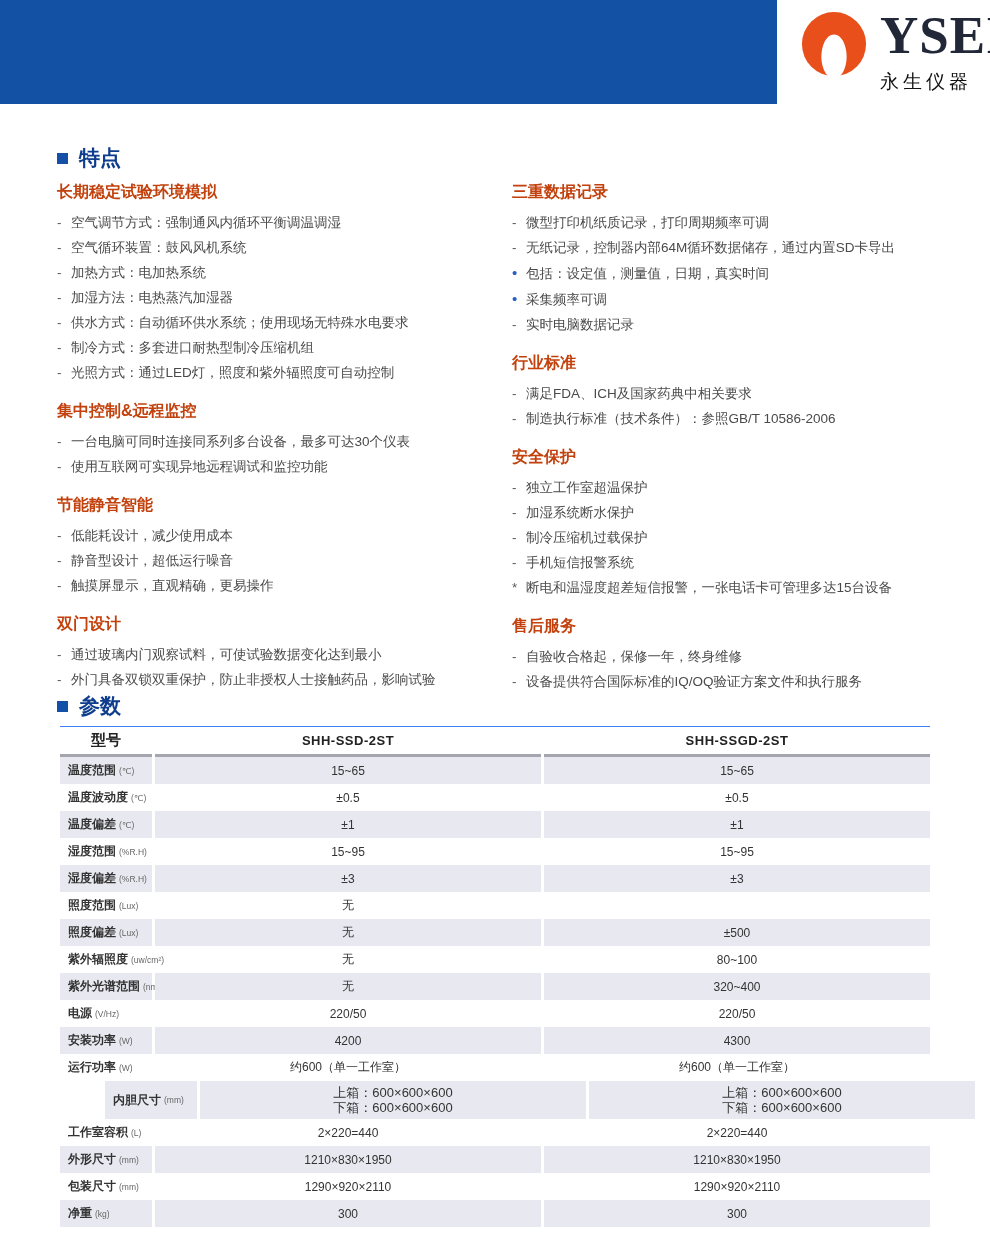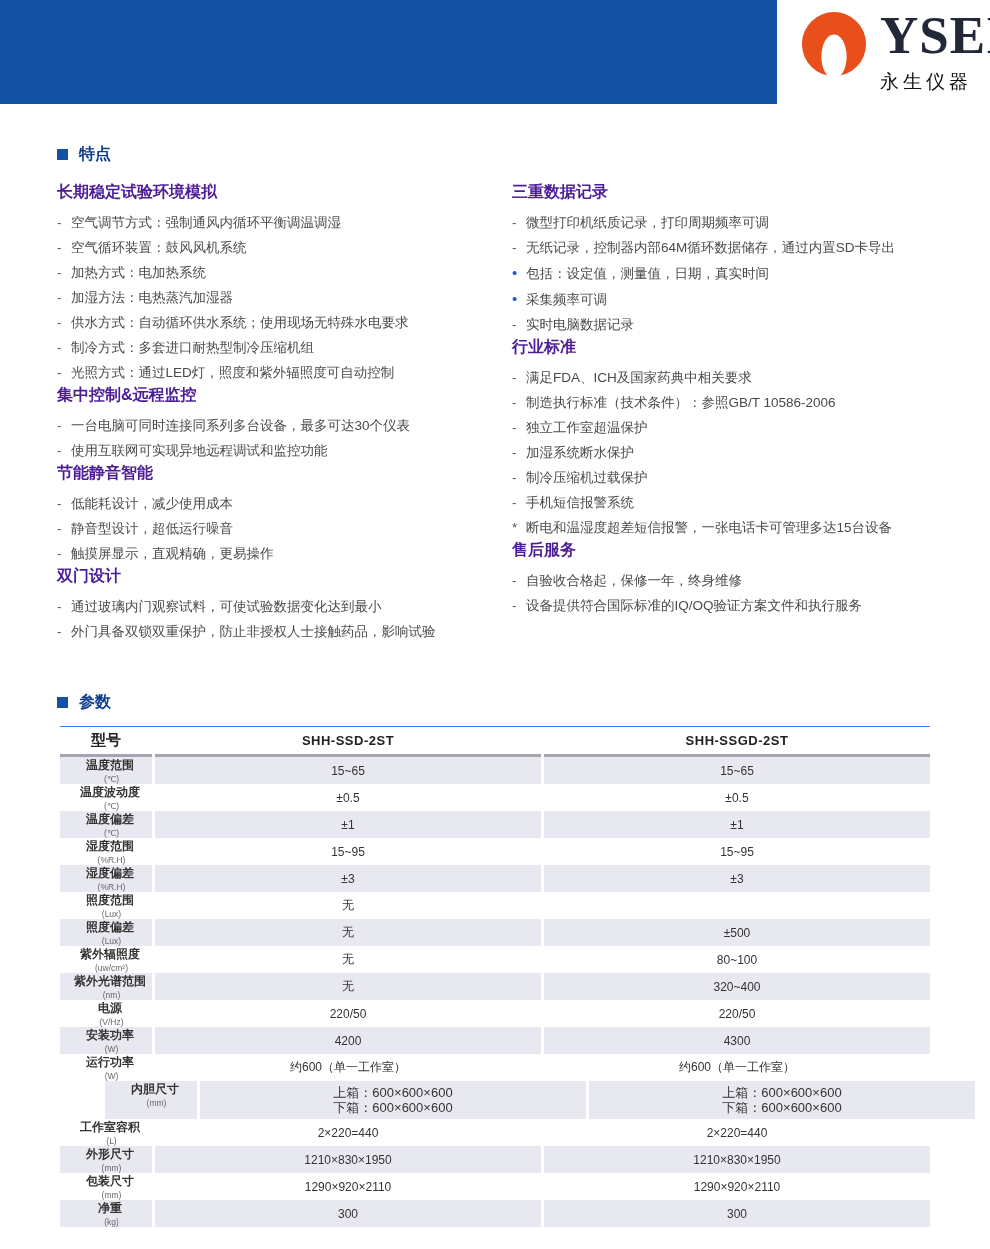--- a/index.html
+++ b/index.html
@@ -9,45 +9,45 @@
   .topbar{position:absolute;left:0;top:0;width:777px;height:104px;background:#1351A5;}
   .logo{position:absolute;left:800px;top:8px;display:flex;align-items:flex-start;}
   .logo-mark{width:68px;height:80px;}
   .logo-text{margin-left:12px;padding-top:6px;}
   .logo-ysei{font-family:"Liberation Serif","DejaVu Serif",serif;font-weight:bold;
              font-size:53px;line-height:42px;color:#232838;letter-spacing:1px;}
   .logo-cn{font-size:19px;color:#111;letter-spacing:4px;margin-top:13px;}
   
   .sec-title{position:absolute;left:57px;display:flex;align-items:center;}
   .sec-title .sq{width:11px;height:11px;background:#1450A5;margin-right:11px;}
-  .sec-title .sec-txt{font-size:16px;font-weight:bold;color:#0D3D8C;}
+  .sec-title .sec-txt{font-size:21px;font-weight:bold;color:#0D3D8C;}
   #features-title{top:144px;}
   #specs-title{top:692px;}
   
   .features-body{position:absolute;left:57px;top:182px;width:876px;display:flex;}
   .fcol{box-sizing:border-box;}
   .fcol.left{width:455px;padding-right:11px;}
   .fcol.right{flex:1;}
   .fgroup{margin:0;}
-  .fgroup + .fgroup{}
-  .gh{margin:0 0 8px 0;font-size:16px;font-weight:bold;color:#4c1d95;line-height:20px;}
+  .fgroup + .fgroup{margin-top:16px;}
+  .gh{margin:0 0 8px 0;font-size:16px;font-weight:bold;color:#c2410c;line-height:20px;}
   .fi{line-height:25px;font-size:13.5px;color:#4a4a4a;white-space:nowrap;}
   .mk{display:inline-block;width:14px;color:#5a5a5a;}
   .mk.dot{color:#2760C4;font-size:15px;}
   .ft{color:#4a4a4a;}
   
   .stable{position:absolute;left:60px;top:726px;width:870px;border-top:1px solid #3b82f6;}
   .trow{display:grid;grid-template-columns:92px 386px 386px;column-gap:3px;}
   .thead .hcell{border-bottom:3px solid #A5A5AF;height:27px;display:flex;
                 align-items:center;justify-content:center;}
   .thead .hlabel{font-size:15px;font-weight:bold;color:#222;}
   .thead .hmodel{font-size:13px;font-weight:bold;color:#222;letter-spacing:.5px;}
   .trow.body{height:27px;}
   .trow.body.tall{height:38px;padding-left:45px;}
-  .trow.body .tlabel{display:flex;align-items:center;padding-left:8px;box-sizing:border-box;flex-direction:column;}
+  .trow.body .tlabel{display:flex;align-items:center;padding-left:8px;box-sizing:border-box;}
   .trow.body .lab{font-size:12px;font-weight:bold;color:#333;white-space:nowrap;}
   .trow.body .unit{font-size:8.5px;color:#666;margin-left:3px;white-space:nowrap;}
   .trow.body .tval{display:flex;flex-direction:column;align-items:center;
                    justify-content:center;font-size:12px;color:#333;}
   .trow.body .tval .ln{line-height:15px;font-size:13px;}
   .trow.body.shaded > div{background:#E8E8F0;}
 </style>
 </head>
 <body>
 
@@ -109,20 +109,21 @@
         <div class="fi"><span class="mk dot">•</span><span class="ft">包括：设定值，测量值，日期，真实时间</span></div>
         <div class="fi"><span class="mk dot">•</span><span class="ft">采集频率可调</span></div>
         <div class="fi"><span class="mk">-</span><span class="ft">实时电脑数据记录</span></div>
       </div>
       <div class="fgroup">
         <h3 class="gh">行业标准</h3>
         <div class="fi"><span class="mk">-</span><span class="ft">满足FDA、ICH及国家药典中相关要求</span></div>
         <div class="fi"><span class="mk">-</span><span class="ft">制造执行标准（技术条件）：参照GB/T 10586-2006</span></div>
       </div>
       <div class="fgroup">
+        <h3 class="gh">安全保护</h3>
         <div class="fi"><span class="mk">-</span><span class="ft">独立工作室超温保护</span></div>
         <div class="fi"><span class="mk">-</span><span class="ft">加湿系统断水保护</span></div>
         <div class="fi"><span class="mk">-</span><span class="ft">制冷压缩机过载保护</span></div>
         <div class="fi"><span class="mk">-</span><span class="ft">手机短信报警系统</span></div>
         <div class="fi"><span class="mk">*</span><span class="ft">断电和温湿度超差短信报警，一张电话卡可管理多达15台设备</span></div>
       </div>
       <div class="fgroup">
         <h3 class="gh">售后服务</h3>
         <div class="fi"><span class="mk">-</span><span class="ft">自验收合格起，保修一年，终身维修</span></div>
         <div class="fi"><span class="mk">-</span><span class="ft">设备提供符合国际标准的IQ/OQ验证方案文件和执行服务</span></div>

